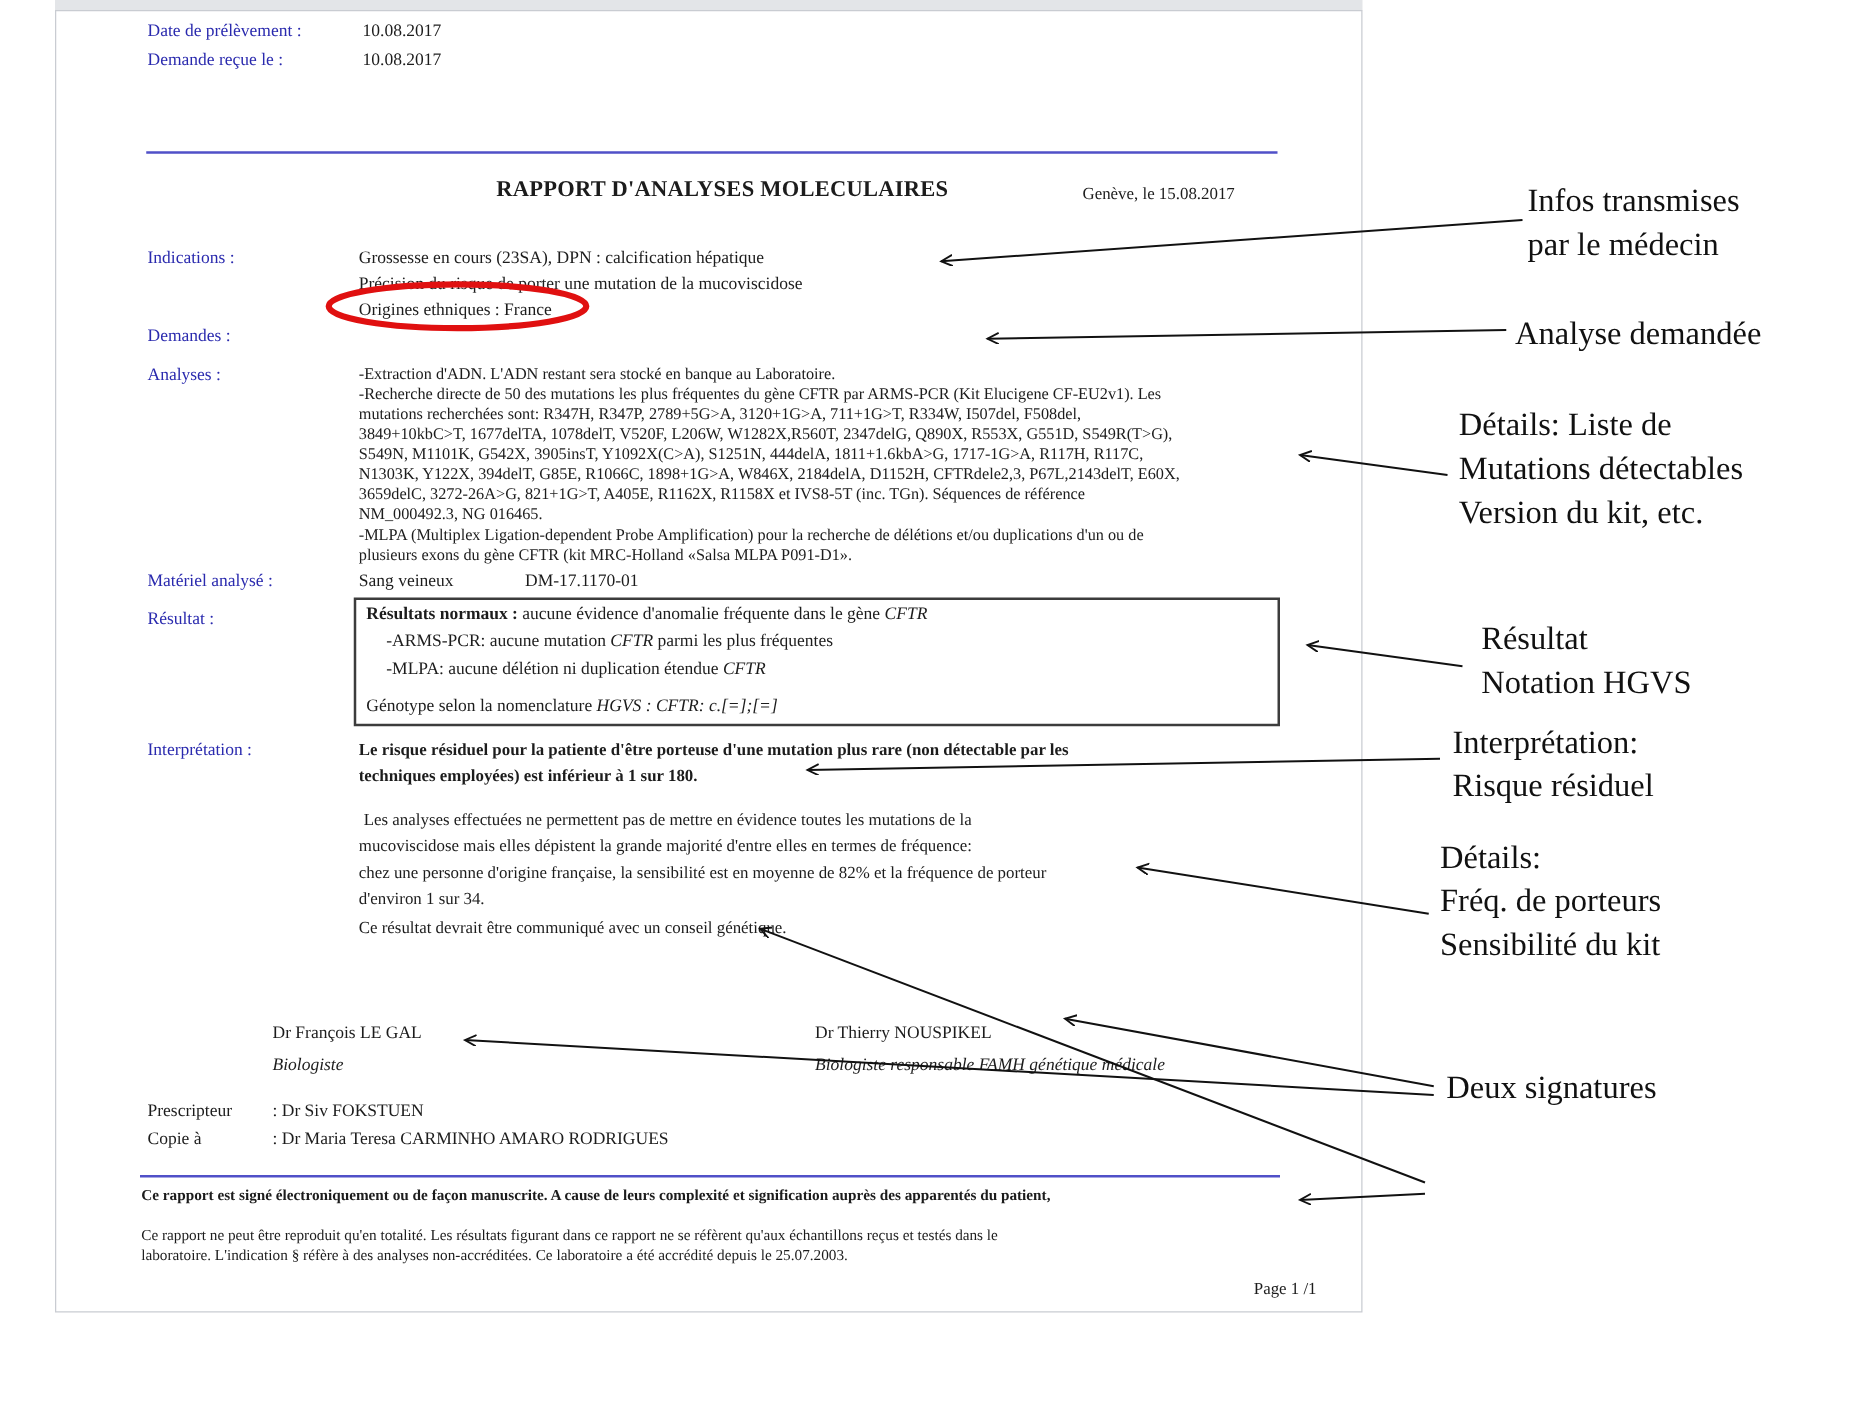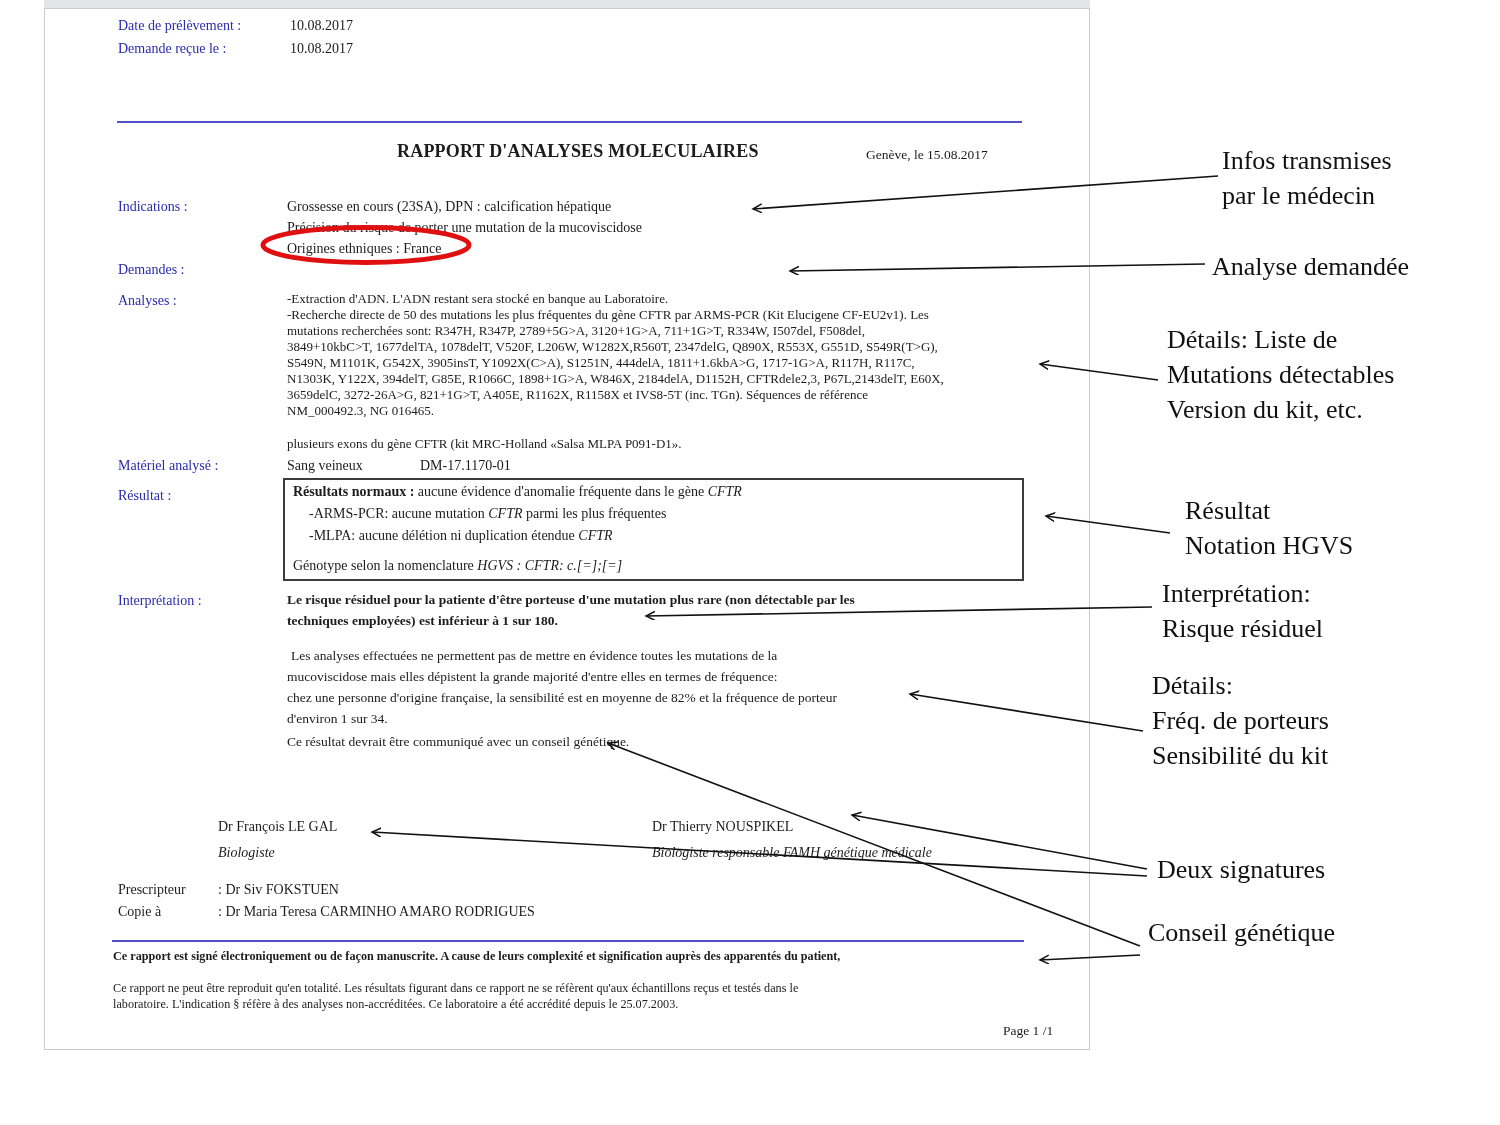--- a/index.html
+++ b/index.html
@@ -49,20 +49,21 @@
 
   <div class="abs t14 blue" style="left:118px;top:290px">Analyses :</div>
   <div class="abs small" style="left:287px;top:291px">-Extraction d'ADN. L'ADN restant sera stocké en banque au Laboratoire.</div>
   <div class="abs small" style="left:287px;top:307px">-Recherche directe de 50 des mutations les plus fréquentes du gène CFTR par ARMS-PCR (Kit Elucigene CF-EU2v1). Les</div>
   <div class="abs small" style="left:287px;top:323px">mutations recherchées sont: R347H, R347P, 2789+5G&gt;A, 3120+1G&gt;A, 711+1G&gt;T, R334W, I507del, F508del,</div>
   <div class="abs small" style="left:287px;top:339px">3849+10kbC&gt;T, 1677delTA, 1078delT, V520F, L206W, W1282X,R560T, 2347delG, Q890X, R553X, G551D, S549R(T&gt;G),</div>
   <div class="abs small" style="left:287px;top:355px">S549N, M1101K, G542X, 3905insT, Y1092X(C&gt;A), S1251N, 444delA, 1811+1.6kbA&gt;G, 1717-1G&gt;A, R117H, R117C,</div>
   <div class="abs small" style="left:287px;top:371px">N1303K, Y122X, 394delT, G85E, R1066C, 1898+1G&gt;A, W846X, 2184delA, D1152H, CFTRdele2,3, P67L,2143delT, E60X,</div>
   <div class="abs small" style="left:287px;top:387px">3659delC, 3272-26A&gt;G, 821+1G&gt;T, A405E, R1162X, R1158X et IVS8-5T (inc. TGn). Séquences de référence</div>
   <div class="abs small" style="left:287px;top:403px">NM_000492.3, NG 016465.</div>
+  <div class="abs small" style="left:287px;top:420px">-MLPA (Multiplex Ligation-dependent Probe Amplification) pour la recherche de délétions et/ou duplications d'un ou de</div>
   <div class="abs small" style="left:287px;top:436px">plusieurs exons du gène CFTR (kit MRC-Holland «Salsa MLPA P091-D1».</div>
 
   <div class="abs t14 blue" style="left:118px;top:455px">Matériel analysé :</div>
   <div class="abs t14" style="left:287px;top:455px">Sang veineux</div>
   <div class="abs t14" style="left:420px;top:455px">DM-17.1170-01</div>
 
   <div class="abs t14 blue" style="left:118px;top:485px">Résultat :</div>
   <div class="resbox">
     <div class="abs" style="left:8px;top:4px"><span class="bold">Résultats normaux :</span><span> aucune évidence d'anomalie fréquente dans le gène </span><span class="it">CFTR</span></div>
     <div class="abs" style="left:24px;top:26px"><span>-ARMS-PCR: aucune mutation </span><span class="it">CFTR</span><span> parmi les plus fréquentes</span></div>
@@ -117,21 +118,20 @@
   </div>
   <div class="callout" style="left:1152px;top:668px">
     <div>Détails:</div>
     <div>Fréq. de porteurs</div>
     <div>Sensibilité du kit</div>
   </div>
   <div class="callout" style="left:1157px;top:852px">
     <div>Deux signatures</div>
   </div>
   <div class="callout" style="left:1148px;top:915px">
-    <div>Conseil génétique</div>
   </div>
 
   <svg class="overlay" viewBox="0 0 1500 1125">
     <defs>
       <marker id="arrow" markerWidth="14" markerHeight="12" refX="9" refY="4.5" orient="auto" markerUnits="userSpaceOnUse">
         <polyline points="0,0 9,4.5 0,9" fill="none" stroke="#111" stroke-width="1.5"></polyline>
       </marker>
     </defs>
     <ellipse cx="366" cy="245" rx="103" ry="17.5" fill="none" stroke="#e01010" stroke-width="5"></ellipse>
     <line x1="1218" y1="176" x2="753" y2="209" stroke="#111" stroke-width="1.6" marker-end="url(#arrow)"></line>

